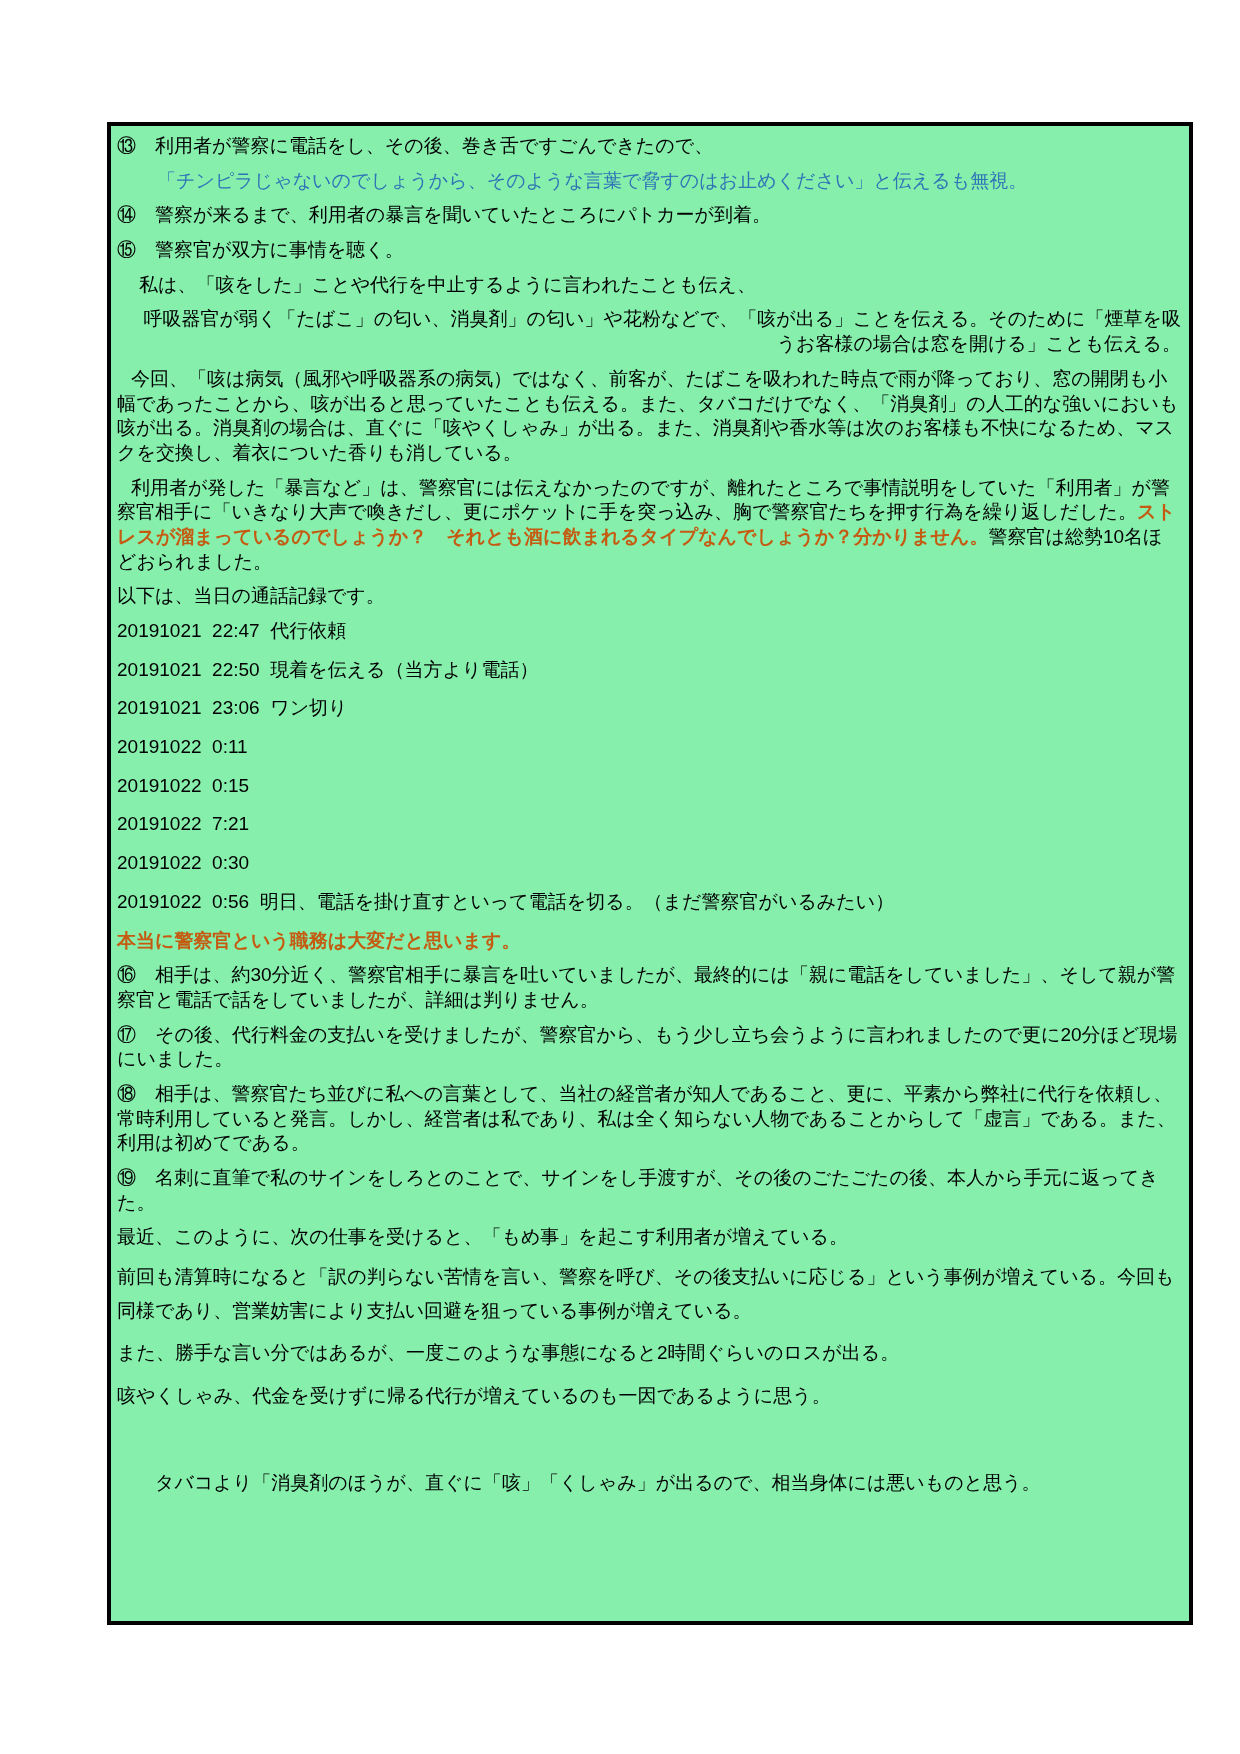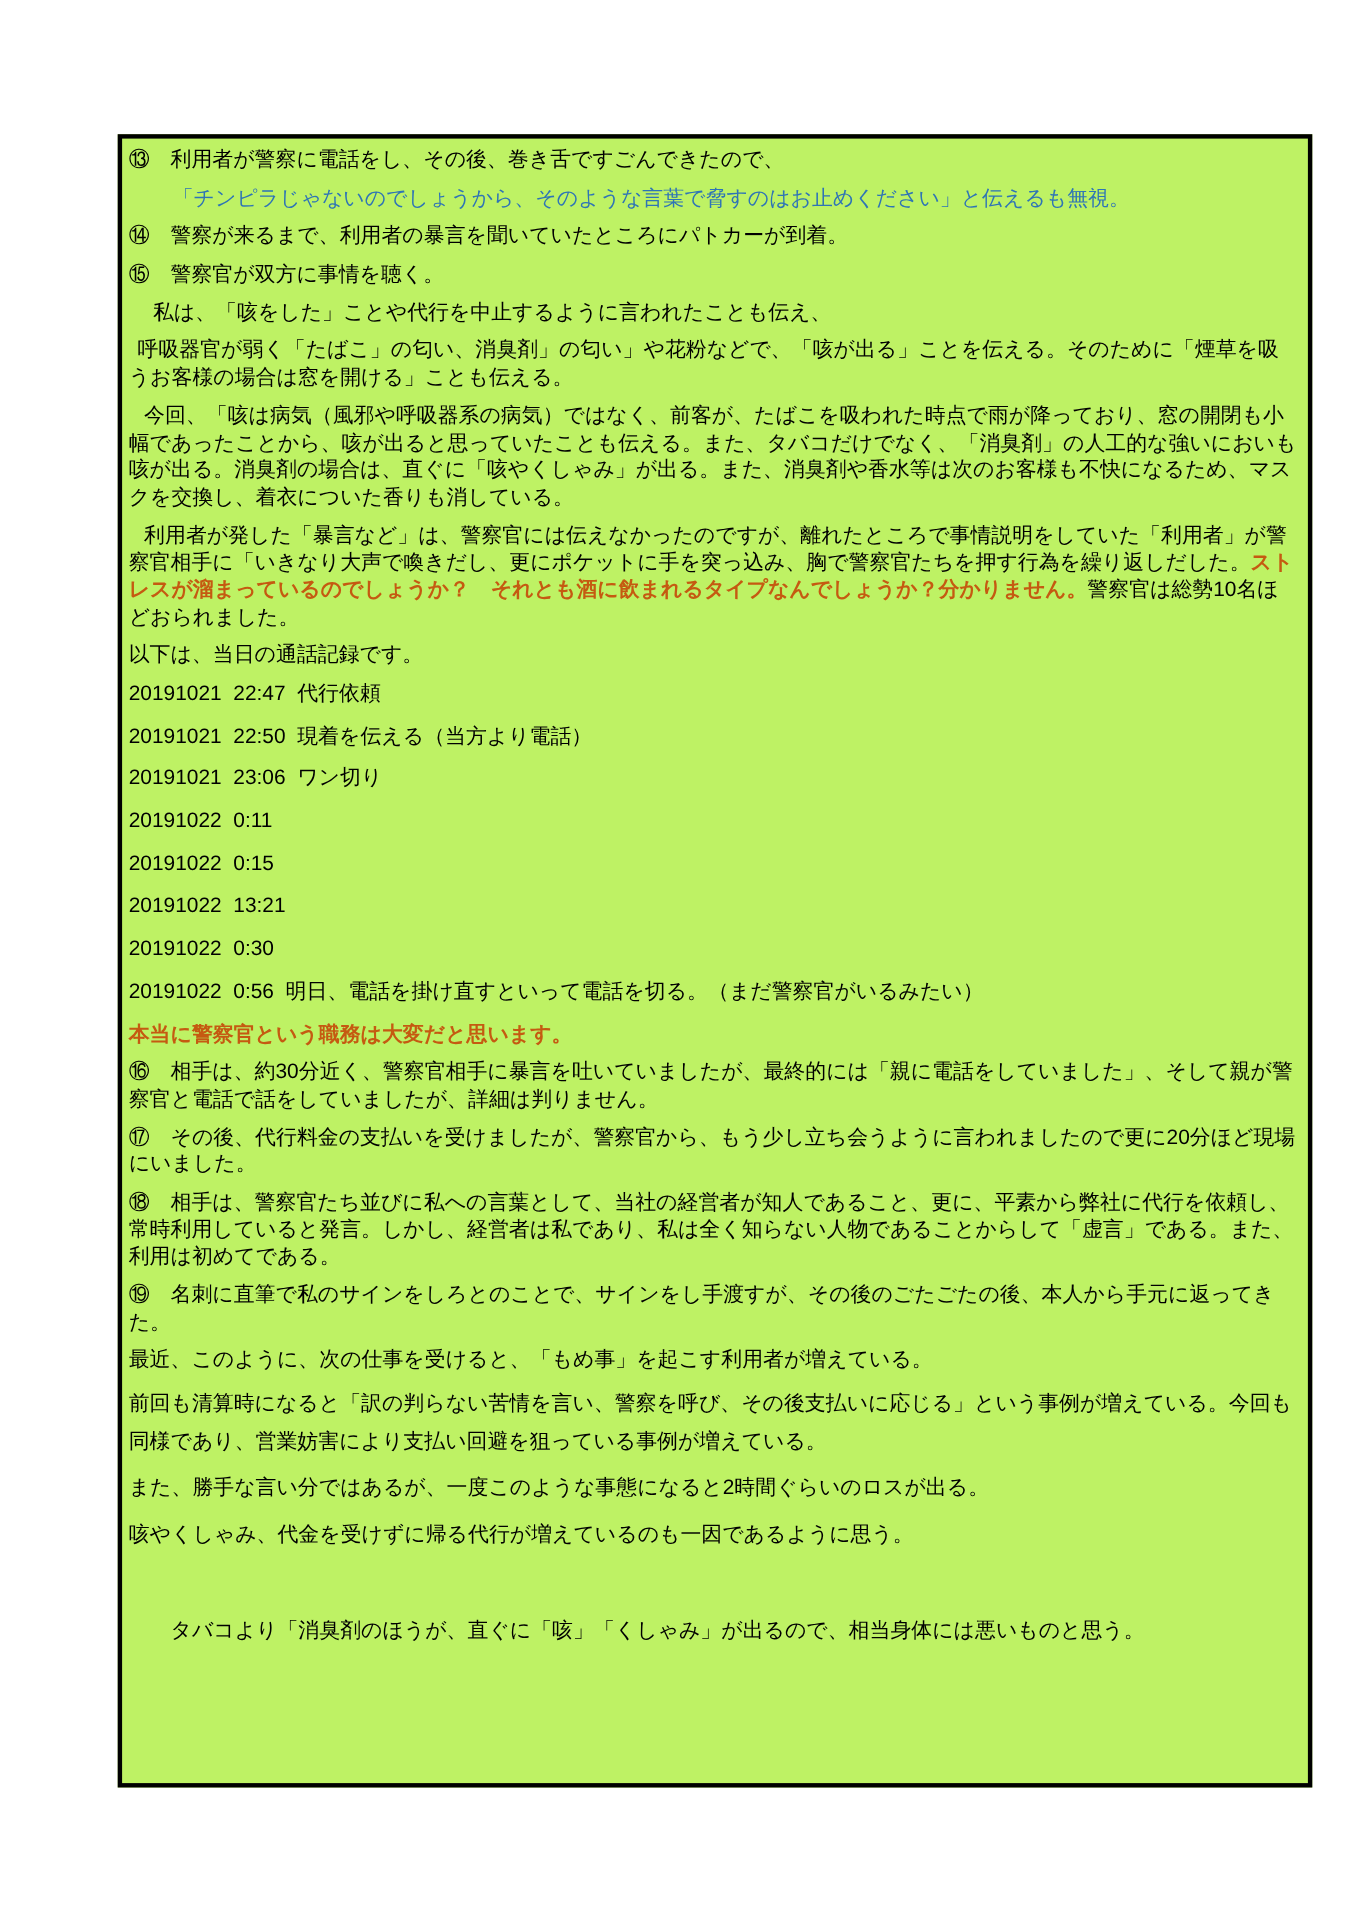--- a/index.html
+++ b/index.html
@@ -16,32 +16,32 @@
     position:absolute;
     left:107px;
     top:122px;
     width:1086px;
     height:1503px;
     box-sizing:border-box;
     border:4px solid #000000;
     padding:8px 8px 0 6px;
     color:#000000;
     overflow:hidden;
-    background:#bef264;
+    background:#86efac;
   }
   .p{
     font-size:19px;
     line-height:1.3;
     margin:0 0 10px 0;
     white-space:pre-wrap;
     color:#000000;
   }
   .k-quote-blue{ color:var(--blue); padding-left:40px; }
   .k-sub{ padding-left:22px; }
-  .k-hang{ text-indent:8px; }
+  .k-hang{ text-indent:8px;text-align:right; }
   .k-para{ text-indent:14px; }
   .k-gap{ margin-top:8px; }
   .k-timeline{ margin-bottom:14px; }
   .k-orange{ color:var(--orange); }
   .k-spaced{ line-height:1.8; margin-bottom:8px; }
   .k-closing{ margin-top:58px; padding-left:38px; }
   .seg-blue{ color:var(--blue); }
   .seg-orange{ color:var(--orange); font-weight:bold; }
 </style>
 </head>
@@ -56,21 +56,21 @@
       <div class="p k-sub"><span>私は、「咳をした」ことや代行を中止するように言われたことも伝え、</span></div>
       <div class="p k-hang"><span>呼吸器官が弱く「たばこ」の匂い、消臭剤」の匂い」や花粉などで、「咳が出る」ことを伝える。そのために「煙草を吸うお客様の場合は窓を開ける」ことも伝える。</span></div>
       <div class="p k-para k-gap"><span>今回、「咳は病気（風邪や呼吸器系の病気）ではなく、前客が、たばこを吸われた時点で雨が降っており、窓の開閉も小幅であったことから、咳が出ると思っていたことも伝える。また、タバコだけでなく、「消臭剤」の人工的な強いにおいも咳が出る。消臭剤の場合は、直ぐに「咳やくしゃみ」が出る。また、消臭剤や香水等は次のお客様も不快になるため、マスクを交換し、着衣についた香りも消している。</span></div>
       <div class="p k-para"><span>利用者が発した「暴言など」は、警察官には伝えなかったのですが、離れたところで事情説明をしていた「利用者」が警察官相手に「いきなり大声で喚きだし、更にポケットに手を突っ込み、胸で警察官たちを押す行為を繰り返しだした。</span><span class="seg-orange">ストレスが溜まっているのでしょうか？　それとも酒に飲まれるタイプなんでしょうか？分かりません。</span><span>警察官は総勢10名ほどおられました。</span></div>
       <div class="p"><span>以下は、当日の通話記録です。</span></div>
       <div class="p k-timeline"><span>20191021  22:47  代行依頼</span></div>
       <div class="p k-timeline"><span>20191021  22:50  現着を伝える（当方より電話）</span></div>
       <div class="p k-timeline"><span>20191021  23:06  ワン切り</span></div>
       <div class="p k-timeline"><span>20191022  0:11</span></div>
       <div class="p k-timeline"><span>20191022  0:15</span></div>
-      <div class="p k-timeline"><span>20191022  13:21</span></div>
+      <div class="p k-timeline"><span>20191022  7:21</span></div>
       <div class="p k-timeline"><span>20191022  0:30</span></div>
       <div class="p k-timeline"><span>20191022  0:56  明日、電話を掛け直すといって電話を切る。（まだ警察官がいるみたい）</span></div>
       <div class="p k-orange"><span class="seg-orange">本当に警察官という職務は大変だと思います。</span></div>
       <div class="p"><span>⑯　相手は、約30分近く、警察官相手に暴言を吐いていましたが、最終的には「親に電話をしていました」、そして親が警察官と電話で話をしていましたが、詳細は判りません。</span></div>
       <div class="p"><span>⑰　その後、代行料金の支払いを受けましたが、警察官から、もう少し立ち会うように言われましたので更に20分ほど現場にいました。</span></div>
       <div class="p"><span>⑱　相手は、警察官たち並びに私への言葉として、当社の経営者が知人であること、更に、平素から弊社に代行を依頼し、常時利用していると発言。しかし、経営者は私であり、私は全く知らない人物であることからして「虚言」である。また、利用は初めてである。</span></div>
       <div class="p"><span>⑲　名刺に直筆で私のサインをしろとのことで、サインをし手渡すが、その後のごたごたの後、本人から手元に返ってきた。</span></div>
       <div class="p"><span>最近、このように、次の仕事を受けると、「もめ事」を起こす利用者が増えている。</span></div>
       <div class="p k-spaced"><span>前回も清算時になると「訳の判らない苦情を言い、警察を呼び、その後支払いに応じる」という事例が増えている。今回も同様であり、営業妨害により支払い回避を狙っている事例が増えている。</span></div>
       <div class="p k-spaced"><span>また、勝手な言い分ではあるが、一度このような事態になると2時間ぐらいのロスが出る。</span></div>

